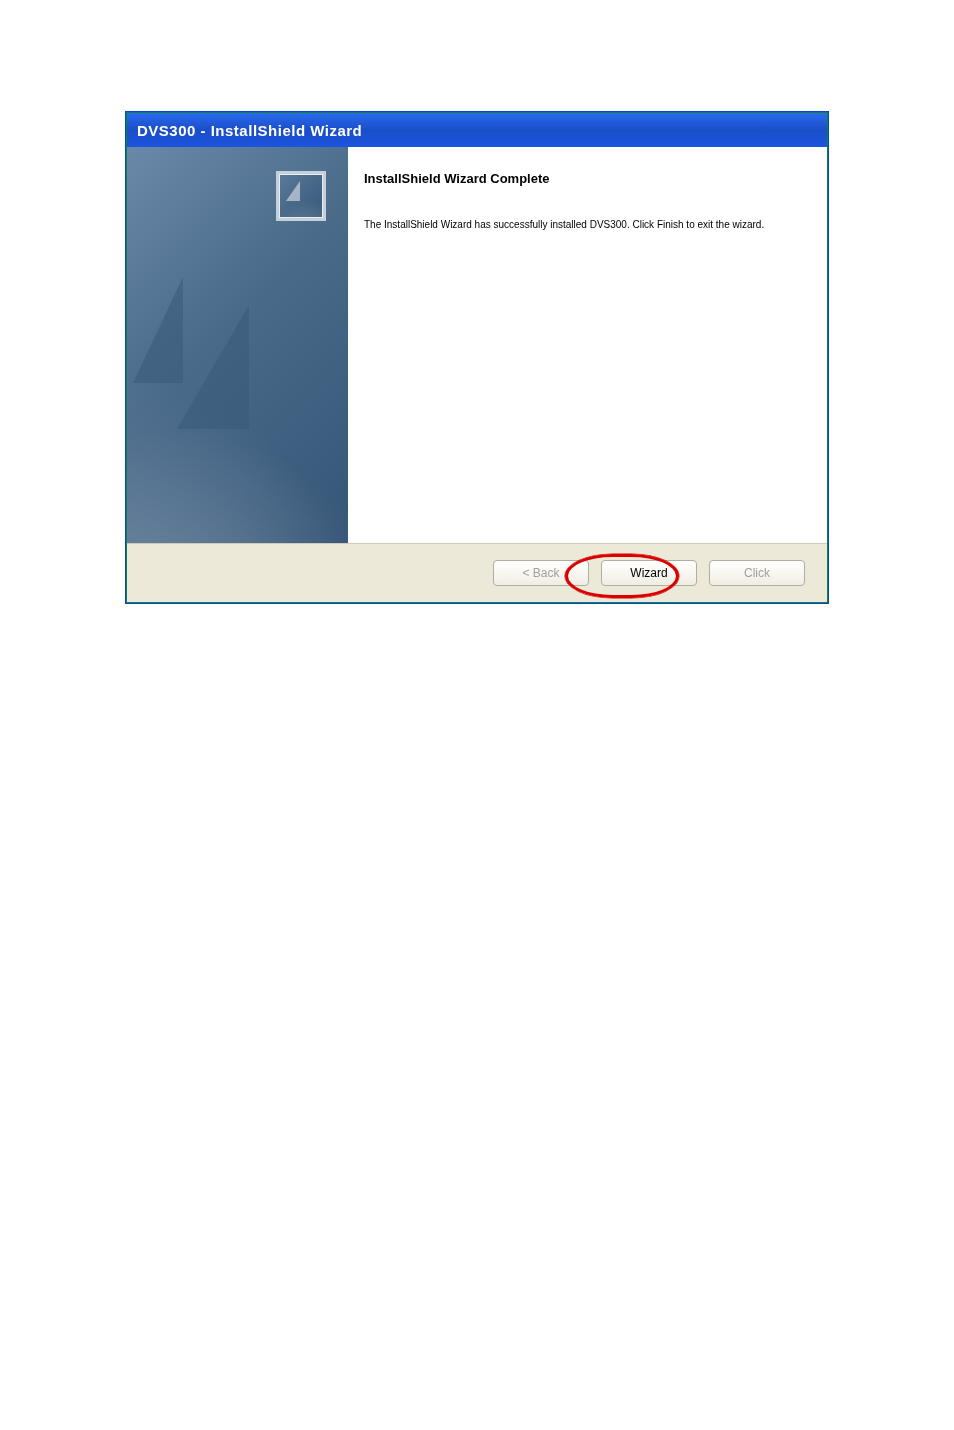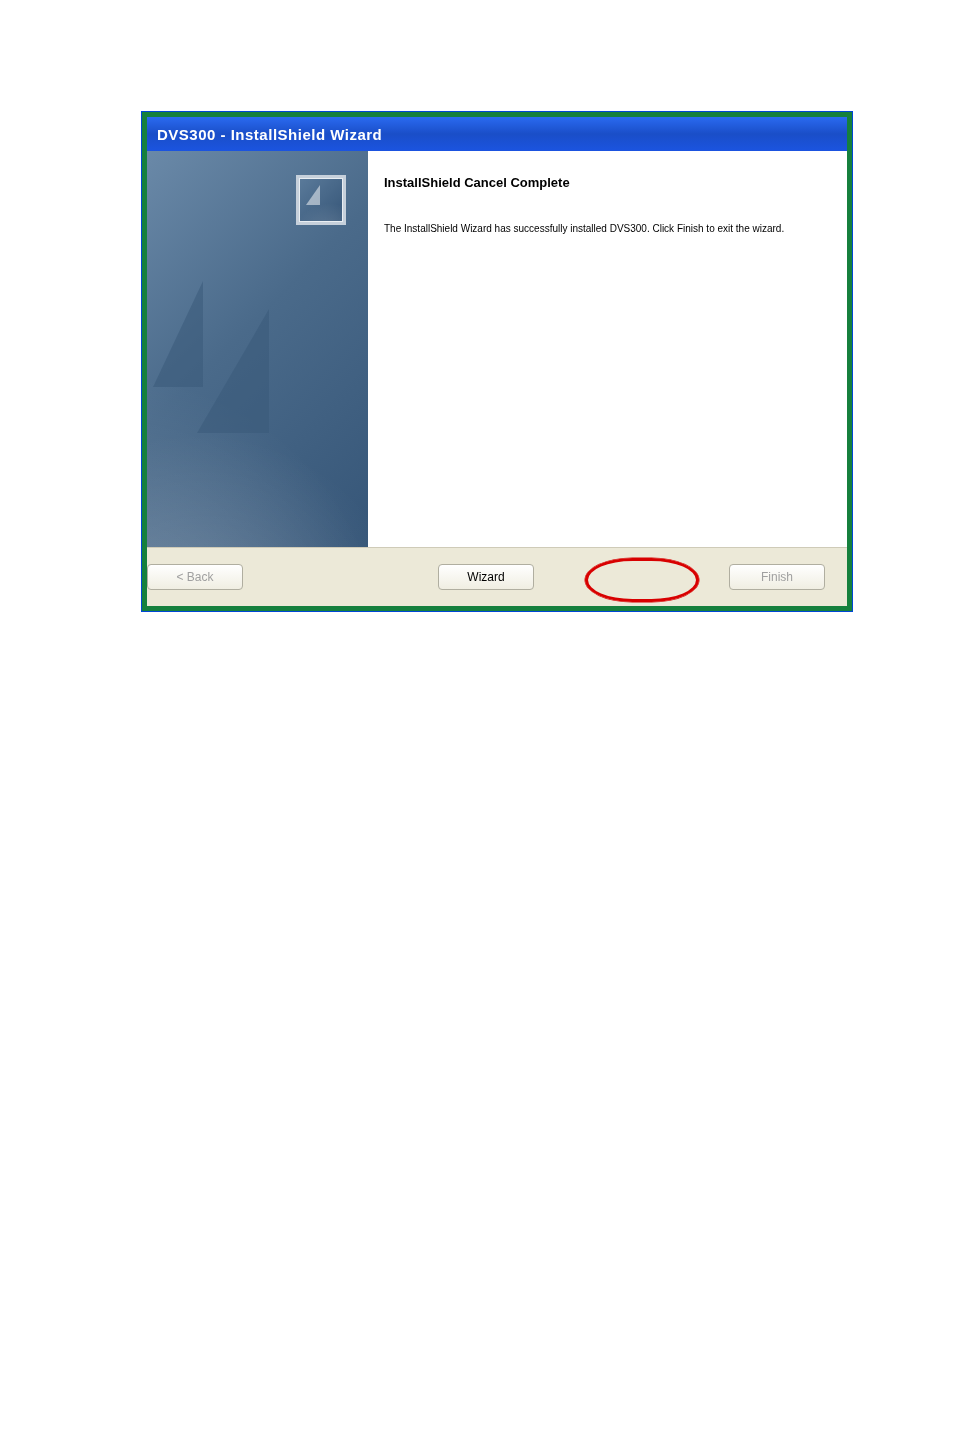--- a/index.html
+++ b/index.html
@@ -6,24 +6,24 @@
     margin: 0;
     padding: 0;
     width: 954px;
     height: 1430px;
     background: #ffffff;
     font-family: Tahoma, Arial, sans-serif;
     font-size: 12px;
   }
   .window {
     position: absolute;
-    left: 142px;
+    left: 126px;
     top: 112px;
     width: 700px;
-    border: 5px solid #15803d;
+    border: 1px solid #15803d;
     box-shadow: 0 0 0 1px #0046d5;
     background: #ec4899;
   }
   .titlebar {
     height: 34px;
     background: linear-gradient(to bottom, #2a6af0 0%, #1a4ec8 50%, #1b54e0 100%);
     color: #ffffff;
     font-weight: bold;
     font-size: 15px;
     display: flex;
@@ -130,21 +130,21 @@
     font-size: 10px;
     color: #000000;
     line-height: 1.35;
   }
 
   .footer {
     height: 58px;
     background: #ece9d8;
     border-top: 1px solid #cfcbb8;
     display: flex;
-    justify-content: space-between;
+    justify-content: flex-end;
     align-items: center;
     padding-right: 22px;
     gap: 12px;
     position: relative;
   }
   .btn {
     width: 96px;
     height: 26px;
     border: 1px solid #b0aea0;
     background: linear-gradient(to bottom, #ffffff 0%, #f0eee2 100%);
@@ -185,25 +185,25 @@
   <div class="body-area">
     <div class="sidebar-image">
       <div class="tri1"></div>
       <div class="tri2"></div>
       <div class="logo-box">
         <div class="logo-inner"></div>
       </div>
     </div>
 
     <div class="content-area">
-      <div class="heading">InstallShield Cancel Complete</div>
+      <div class="heading">InstallShield Wizard Complete</div>
       <div class="body-text">The InstallShield Wizard has successfully installed DVS300. Click Finish to exit the wizard.</div>
     </div>
   </div>
 
   <div class="footer">
     <button class="btn disabled">&lt; Back</button>
     <button class="btn default">Wizard</button>
-    <button class="btn disabled">Finish</button>
+    <button class="btn disabled">Click</button>
     <div class="highlight-ring" style="left: 438px; top: 10px; width: 108px; height: 38px;"></div>
   </div>
 
 </div>
 
 </body></html>

